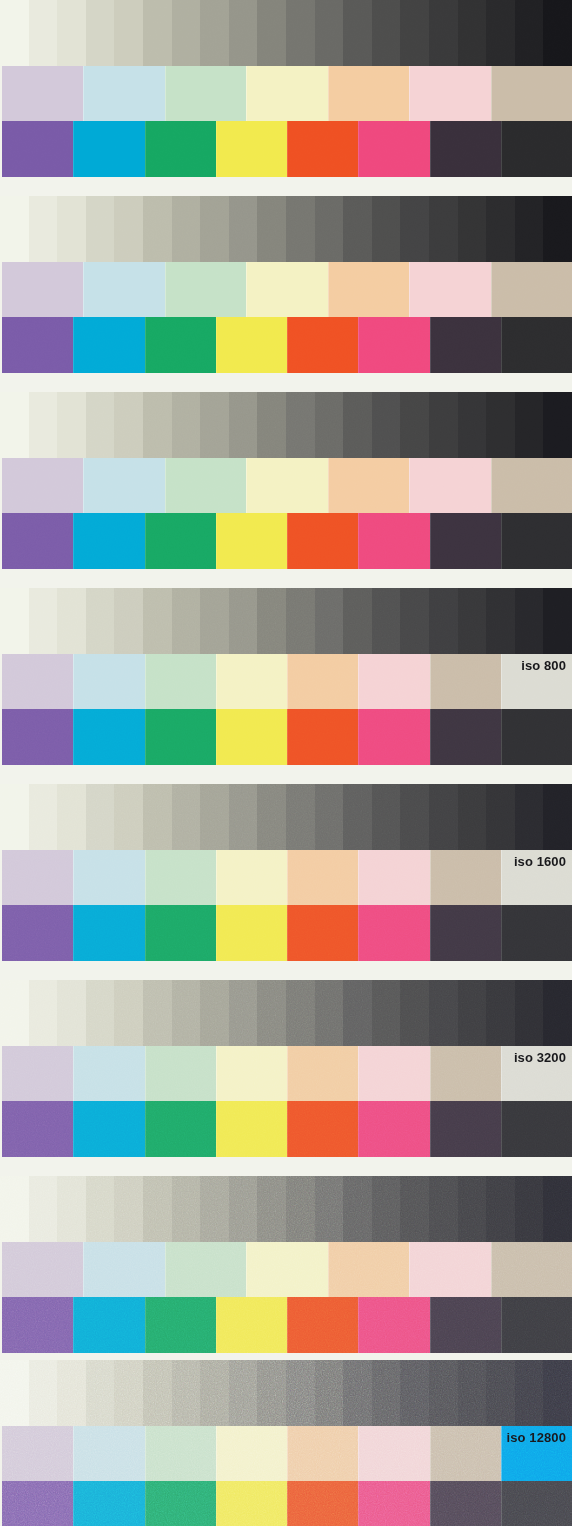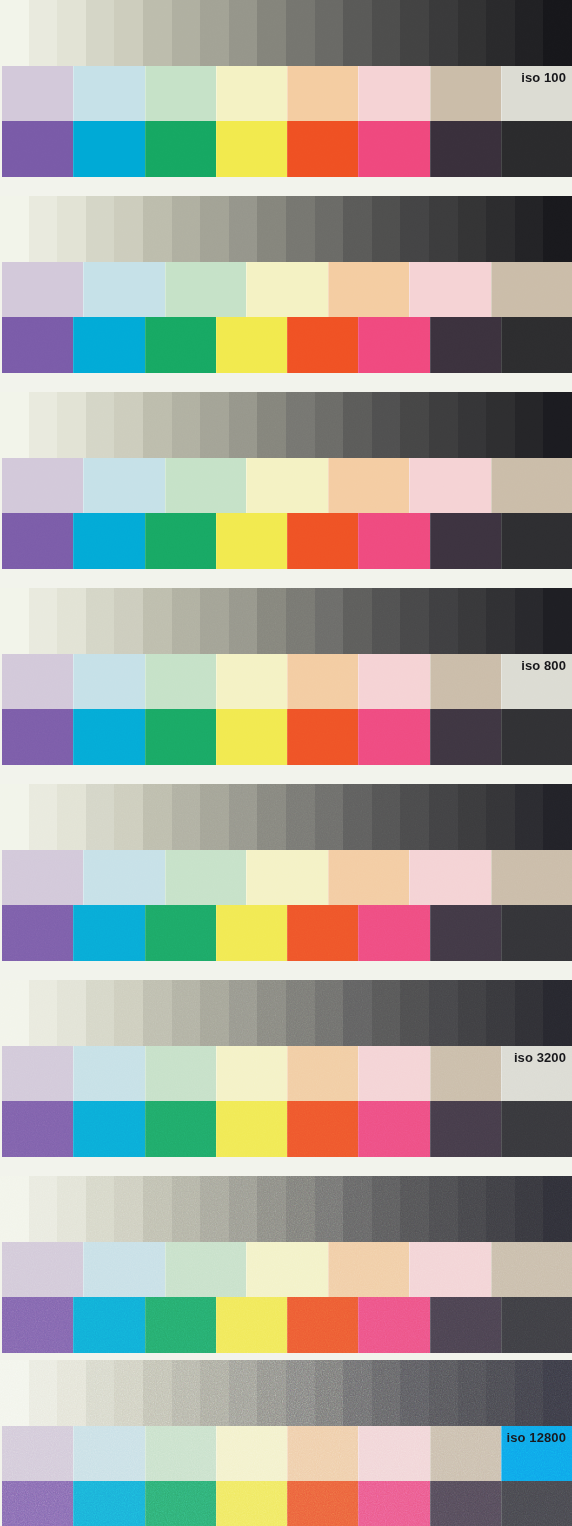--- a/index.html
+++ b/index.html
@@ -97,24 +97,20 @@
         </div>
         <div class="color-cell" style="background: rgb(244, 205, 162);">
           <div class="seam" style="left: 0px;"></div>
         </div>
         <div class="color-cell" style="background: rgb(245, 211, 213);">
           <div class="seam" style="left: 0px;"></div>
         </div>
         <div class="color-cell" style="background: rgb(203, 189, 169);">
           <div class="seam" style="left: 0px;"></div>
         </div>
-        <div class="color-cell" style="background: rgb(220, 220, 211);">
-          <div class="seam" style="left: 0px;"></div>
-          <div class="iso-label">iso 100</div>
-        </div>
         <svg class="noise" width="100%" height="100%" preserveAspectRatio="none">
           <filter id="nz-p-0" x="0" y="0" width="100%" height="100%">
             <feTurbulence type="fractalNoise" baseFrequency="0.95" numOctaves="3" stitchTiles="stitch" seed="7"></feTurbulence>
             <feColorMatrix type="saturate" values="0.35"></feColorMatrix>
           </filter>
           <rect width="100%" height="100%" filter="url(#nz-p-0)" opacity="0.017"></rect>
         </svg>
       </div>
       <div class="color-row sat-row" style="height: 56px;">
         <div class="color-cell" style="background: rgb(122, 91, 168);"></div>
@@ -465,20 +461,24 @@
         </div>
         <div class="color-cell" style="background: rgb(243, 205, 164);">
           <div class="seam" style="left: 0px;"></div>
         </div>
         <div class="color-cell" style="background: rgb(244, 211, 213);">
           <div class="seam" style="left: 0px;"></div>
         </div>
         <div class="color-cell" style="background: rgb(203, 189, 170);">
           <div class="seam" style="left: 0px;"></div>
         </div>
+        <div class="color-cell" style="background: rgb(220, 220, 211);">
+          <div class="seam" style="left: 0px;"></div>
+          <div class="iso-label">iso 1600</div>
+        </div>
         <svg class="noise" width="100%" height="100%" preserveAspectRatio="none">
           <filter id="nz-p-4" x="0" y="0" width="100%" height="100%">
             <feTurbulence type="fractalNoise" baseFrequency="0.95" numOctaves="3" stitchTiles="stitch" seed="7"></feTurbulence>
             <feColorMatrix type="saturate" values="0.35"></feColorMatrix>
           </filter>
           <rect width="100%" height="100%" filter="url(#nz-p-4)" opacity="0.102"></rect>
         </svg>
       </div>
       <div class="color-row sat-row" style="height: 56px;">
         <div class="color-cell" style="background: rgb(126, 96, 171);"></div>

